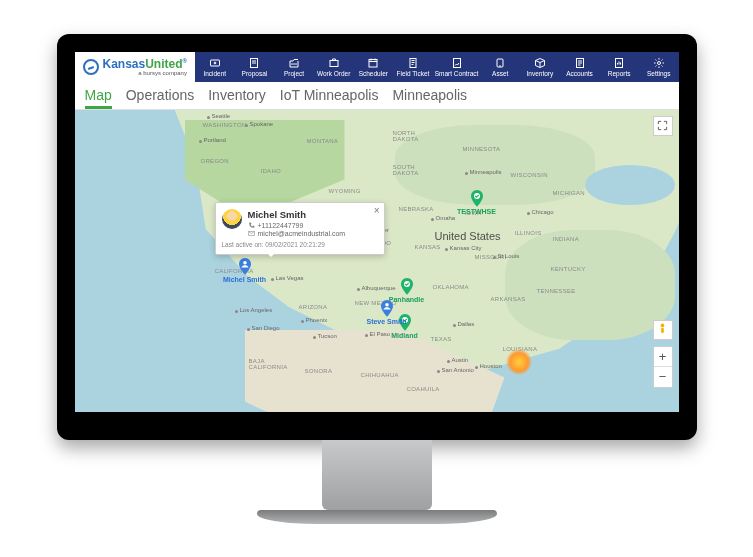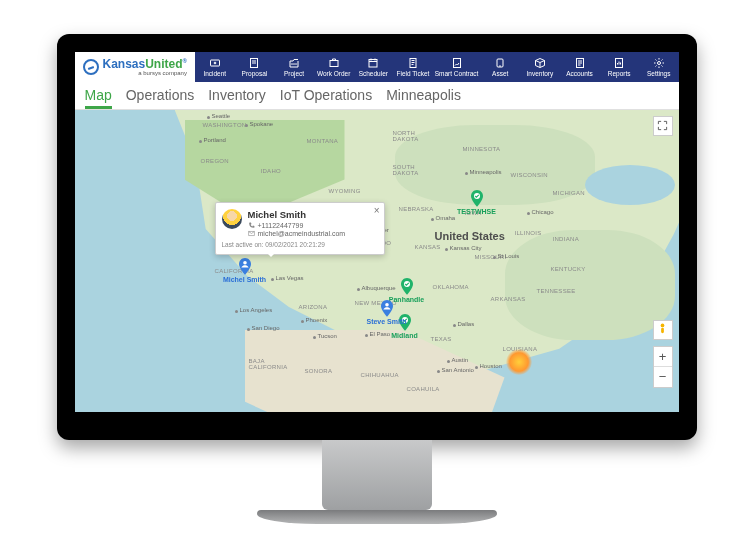--- a/index.html
+++ b/index.html
@@ -159,21 +159,21 @@
     color:#8a8a8a;
     text-transform:uppercase;
     letter-spacing:0.3px;
     white-space:nowrap;
   }
   .city-dot {
     position:absolute;
     width:3px; height:3px; background:#888; border-radius:50%;
   }
   .city-dot span { position:absolute; left:5px; top:-3px; font-size:6px; color:#666; white-space:nowrap;}
-  .country-label { position:absolute; font-size:11px; font-weight:700; color:#4d4d4d;}
+  .country-label { position:absolute; font-size:11px; font-weight:400; color:#4d4d4d;}
 
   .pin {
     position:absolute;
     width:18px; height:18px;
     transform: translate(-50%,-100%);
   }
   .pin svg { width:100%; height:100%; }
   .pin-label {
     position:absolute;
     left:50%; top:100%;
@@ -354,21 +354,21 @@
               <span>Settings</span>
             </div>
           </div>
       </div>
 
       <div class="dashbar">
         <div id="dashtabs" style="display:flex;gap:14px">
             <span class="dashtab active">Map</span>
             <span class="dashtab">Operations</span>
             <span class="dashtab">Inventory</span>
-            <span class="dashtab">IoT Operations</span>
+            <span class="dashtab">IoT Minneapolis</span>
             <span class="dashtab">Minneapolis</span>
           </div>
       </div>
 
       <div class="map">
         <div class="land us"></div>
         <div class="land green1"></div>
         <div class="land green2"></div>
         <div class="land green3"></div>
         <div class="land lake"></div>

